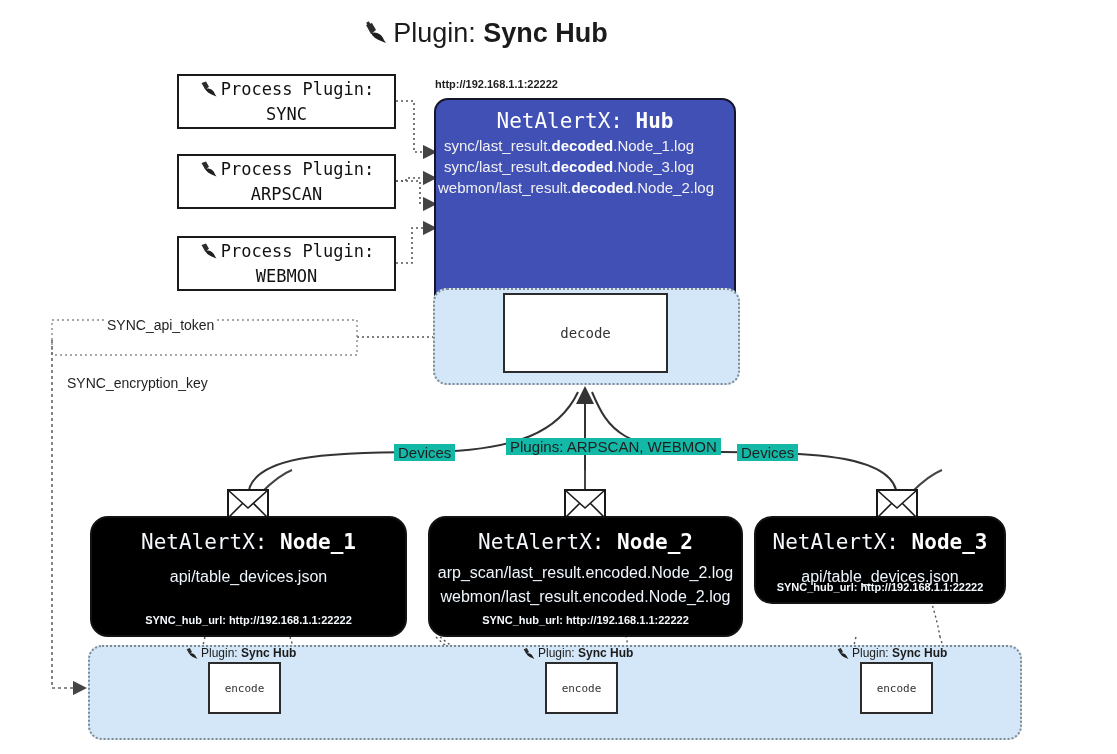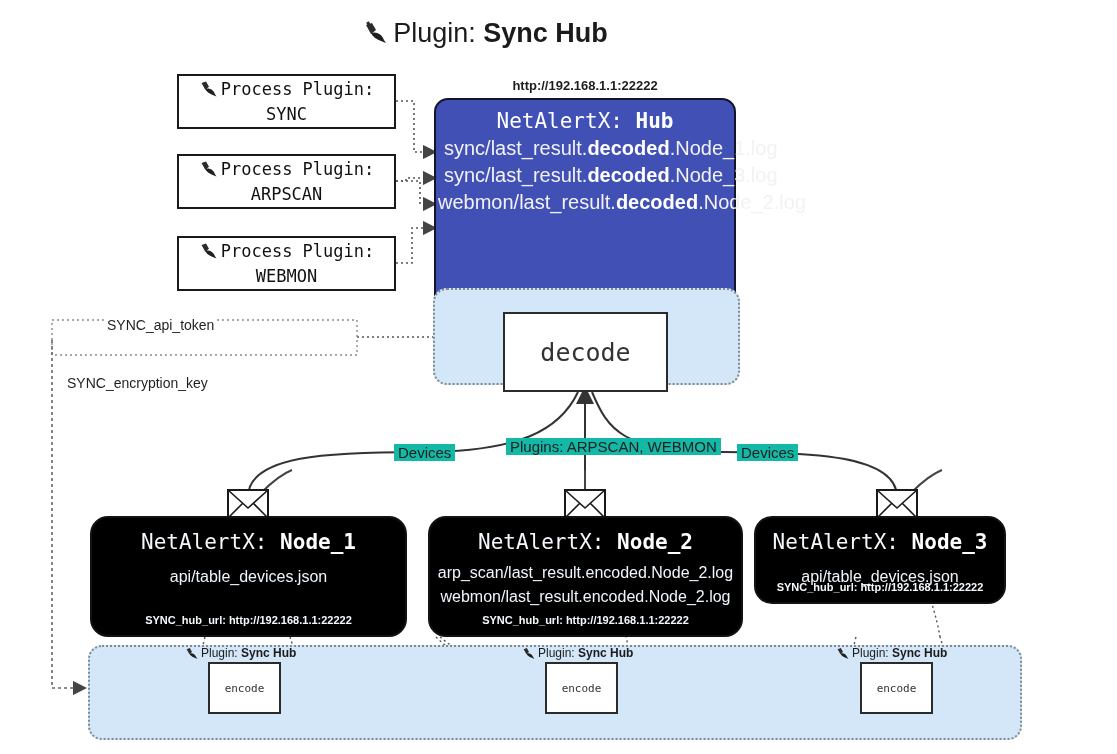--- a/index.html
+++ b/index.html
@@ -23,24 +23,24 @@
            font-size:17px;color:#111;line-height:1.42;}
   .procbox .r1{display:flex;align-items:center;}
   .procbox .r2{font-size:17px;}
 
   
   .hub{position:absolute;background:#4150b4;border:2px solid #14142a;
        border-radius:14px;box-sizing:border-box;color:#fff;}
   .hub .hubtitle{text-align:center;margin-top:9px;font-size:21px;
        font-family:"DejaVu Sans Mono","Liberation Mono",monospace;}
   .hub .hubtitle b{font-weight:bold;}
-  .hub .line{font-size:20px;margin:4px 0 0 8px;color:#f2f2f4;white-space:nowrap;}
+  .hub .line{font-size:15px;margin:4px 0 0 8px;color:#f2f2f4;white-space:nowrap;}
   .hub .line b{font-weight:bold;color:#ffffff;}
-  .huburl{position:absolute;font-size:13px;font-weight:bold;color:#1e1e1e;
-          text-align:center;white-space:nowrap;}
+  .huburl{position:absolute;font-size:11px;font-weight:bold;color:#1e1e1e;
+          white-space:nowrap;}
 
   
   .lightzone{position:absolute;background:#d4e7f8;border:2px dotted #7f8a93;
              border-radius:14px;box-sizing:border-box;}
 
   
   .codebox{position:absolute;background:#ffffff;border:2px solid #2b2b2b;
            box-sizing:border-box;display:flex;align-items:center;
            justify-content:center;
            font-family:"DejaVu Sans Mono","Liberation Mono",monospace;
@@ -185,21 +185,21 @@
     </div>
     <div class="line">
       <span>sync/last_result.</span><b>decoded</b><span>.Node_3.log</span>
     </div>
     <div class="line" style="margin-left:2px">
       <span>webmon/last_result.</span><b>decoded</b><span>.Node_2.log</span>
     </div>
   </div>
 
   <div class="lightzone" style="left:433px;top:288px;width:307px;height:97px;"></div>
-  <div class="codebox" style="left:503px;top:312px;width:165px;height:80px;font-size:25px;">
+  <div class="codebox" style="left:503px;top:293px;width:165px;height:80px;font-size:14px;">
     <span>decode</span>
   </div>
 
   <div class="klabel" style="left:104px;top:317px;">SYNC_api_token</div>
   <div class="klabel" style="left:64px;top:375px;">SYNC_encryption_key</div>
 
   <div class="wlabel" style="left:394px;top:444px;">Devices</div>
   <div class="wlabel" style="left:737px;top:444px;">Devices</div>
   <div class="wlabel" style="left:506px;top:438px;">Plugins: ARPSCAN, WEBMON</div>
 

